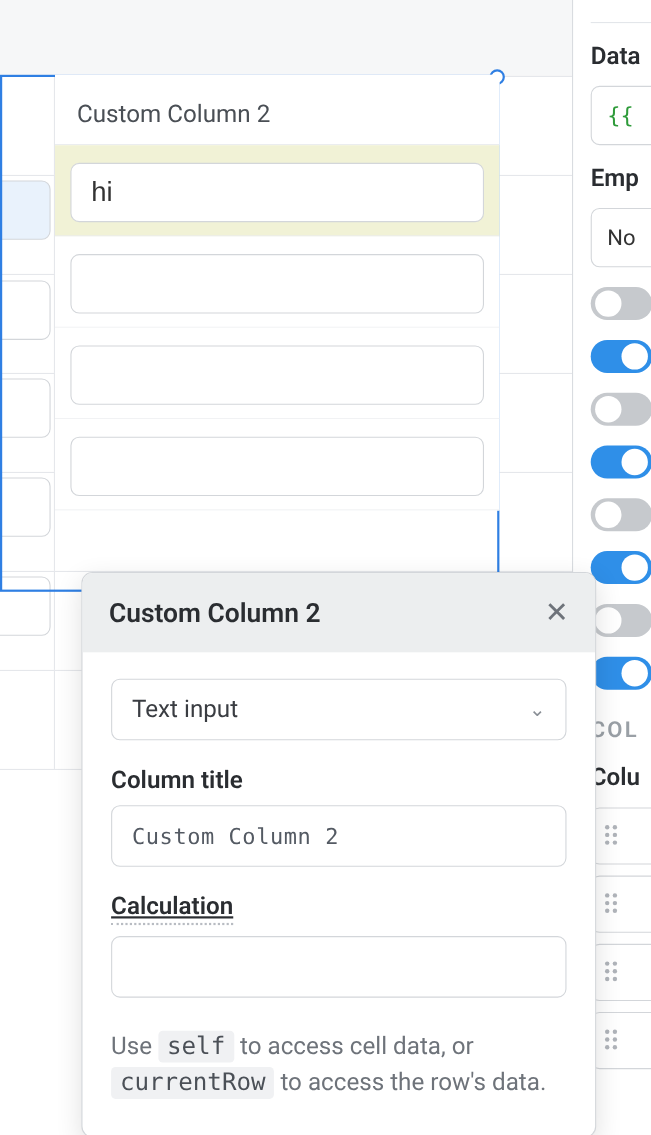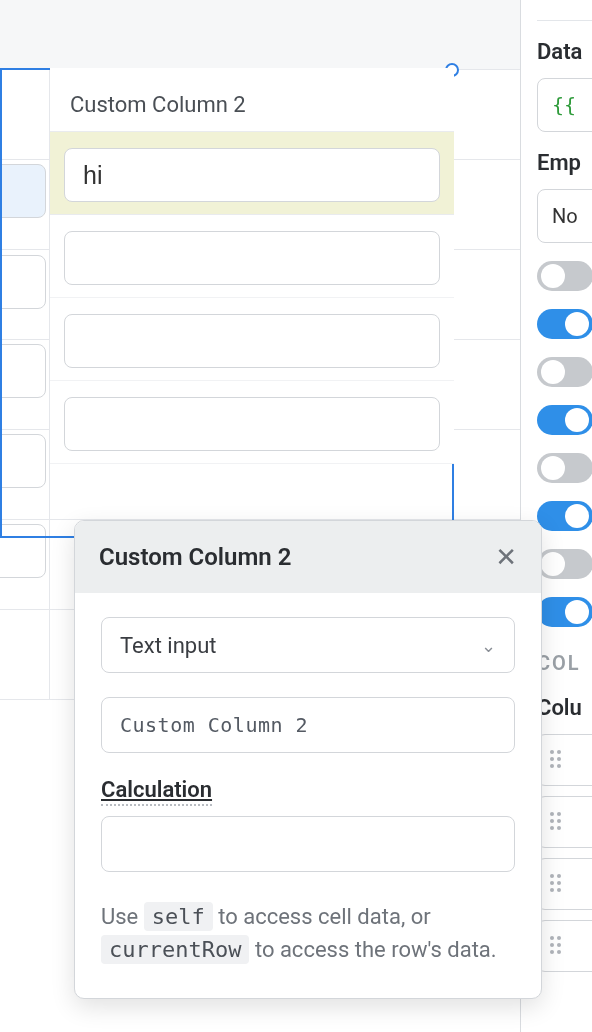--- a/index.html
+++ b/index.html
@@ -468,20 +468,21 @@
     </div>
     <div class="popover-body">
       <div class="field-group">
         <div class="select-box">
           <span>Text input</span>
           <span class="select-caret">⌄</span>
         </div>
       </div>
 
       <div class="field-group">
+        <div class="field-label">Column title</div>
         <div class="text-box mono">
           <span>Custom Column 2</span>
         </div>
       </div>
 
       <div class="field-group">
         <div class="field-label dotted">Calculation</div>
         <div class="text-box">
           <span></span>
         </div>

